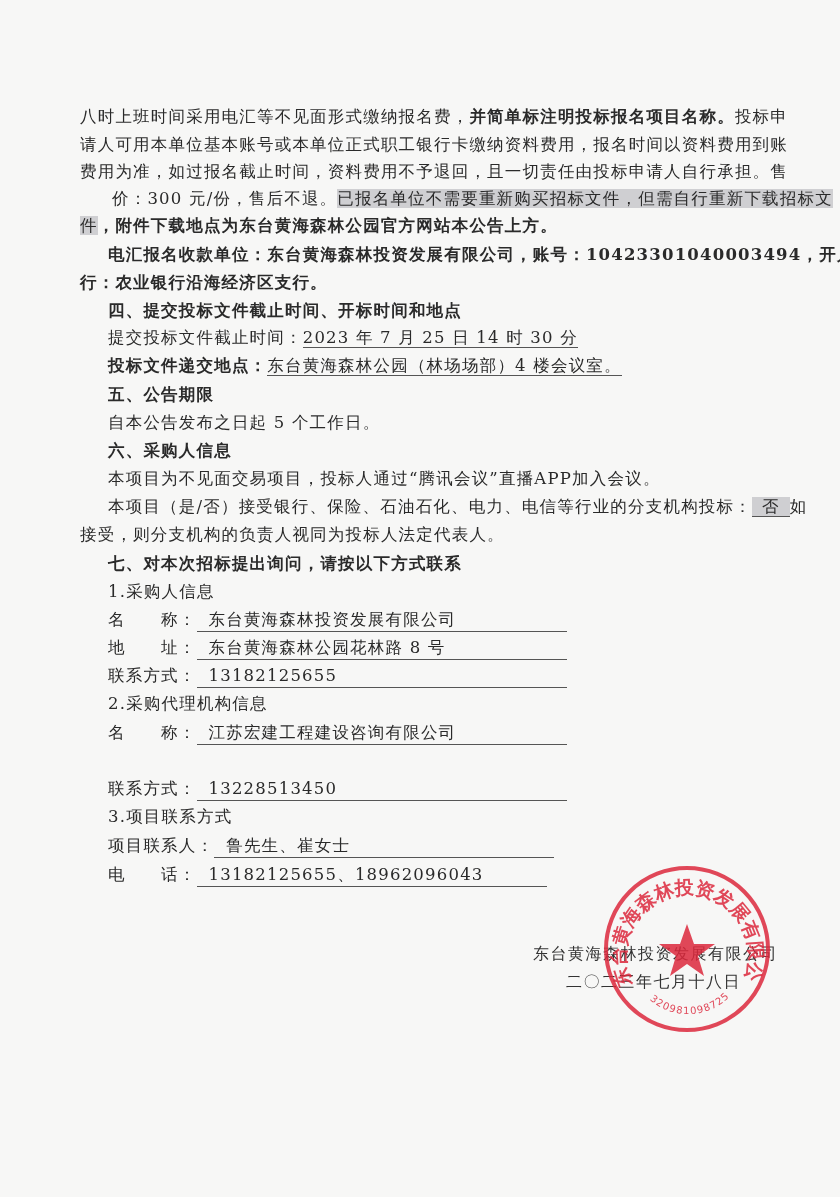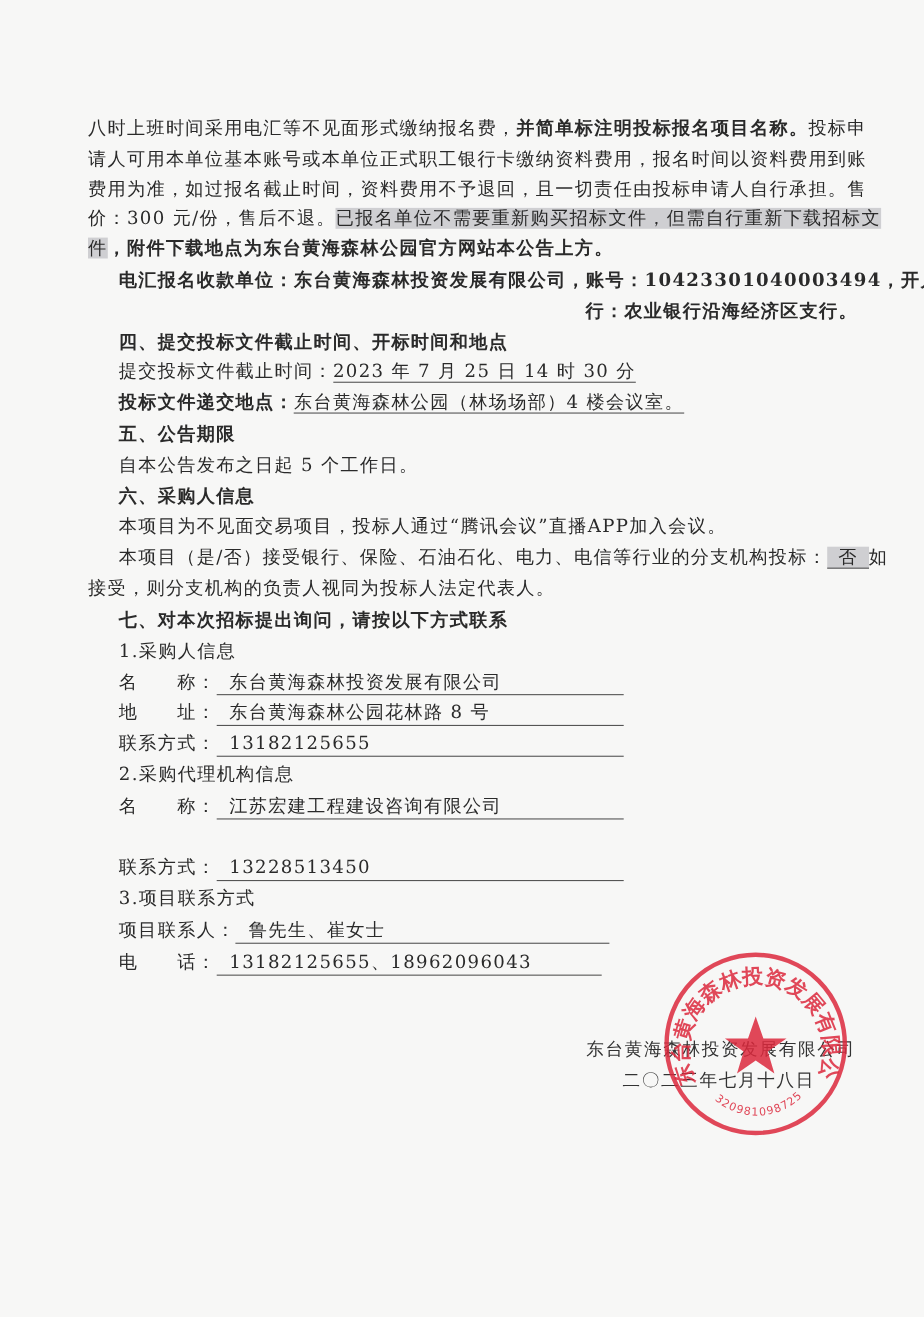--- a/index.html
+++ b/index.html
@@ -36,29 +36,29 @@
 </head>
 <body>
 
 <div class="page">
 
   <div class="line" style="top:104px;">
     <span>八时上班时间采用电汇等不见面形式缴纳报名费，</span><span class="bold">并简单标注明投标报名项目名称。</span><span>投标申</span>
   </div>
   <div class="line" style="top:132px;">请人可用本单位基本账号或本单位正式职工银行卡缴纳资料费用，报名时间以资料费用到账</div>
   <div class="line" style="top:159px;">费用为准，如过报名截止时间，资料费用不予退回，且一切责任由投标申请人自行承担。售</div>
-  <div class="line" style="top:186px;">
+  <div class="line" style="top:186px;margin-left:32px;">
     <span>价：300 元/份，售后不退。</span><span class="hl">已报名单位不需要重新购买招标文件，但需自行重新下载招标文</span>
   </div>
   <div class="line" style="top:213px;">
     <span class="hl">件</span><span class="bold">，附件下载地点为东台黄海森林公园官方网站本公告上方。</span>
   </div>
 
   <div class="line indent bold" style="top:242px;">电汇报名收款单位：东台黄海森林投资发展有限公司，账号：10423301040003494，开户</div>
-  <div class="line bold" style="top:270px;text-align:right;">行：农业银行沿海经济区支行。</div>
+  <div class="line bold" style="top:270px;">行：农业银行沿海经济区支行。</div>
 
   <div class="line indent bold" style="top:298px;">四、提交投标文件截止时间、开标时间和地点</div>
   <div class="line indent" style="top:325px;">
     <span>提交投标文件截止时间：</span><span class="ul">2023 年 7 月 25 日 14 时 30 分</span>
   </div>
   <div class="line indent" style="top:353px;">
     <span class="bold">投标文件递交地点：</span><span class="ul">东台黄海森林公园（林场场部）4 楼会议室。</span>
   </div>
 
   <div class="line indent bold" style="top:382px;">五、公告期限</div>

